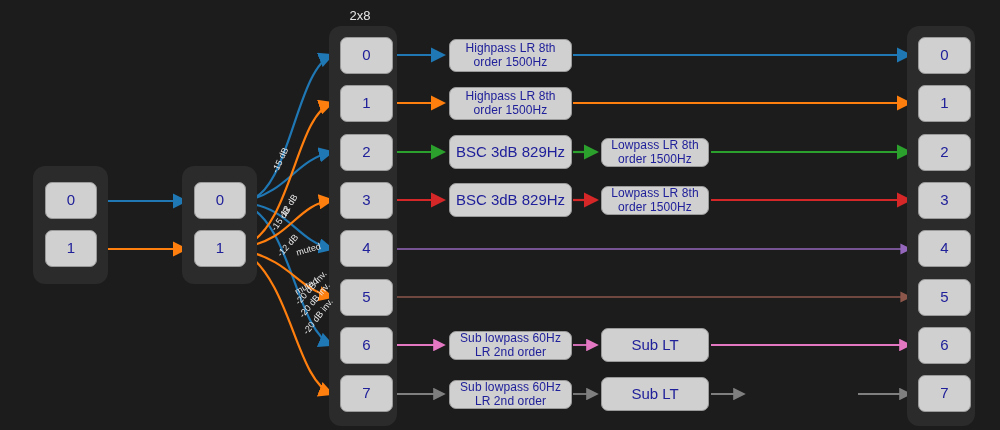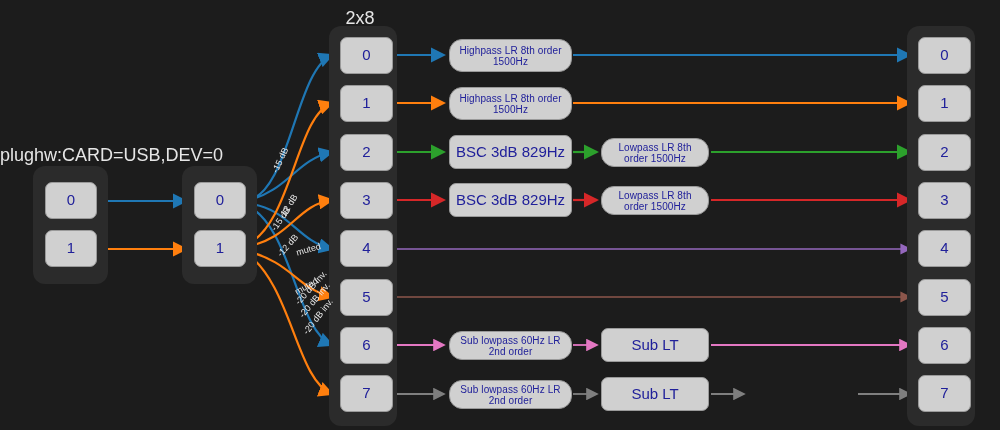--- a/index.html
+++ b/index.html
@@ -14,38 +14,38 @@
   svg.wires{position:absolute;left:0;top:0;width:1000px;height:430px;pointer-events:none;}
 
   .group{
     position:absolute;
     background:#2b2b2b;
     border-radius:12px;
   }
   .grouplabel{
     position:absolute;
     color:#e6e6e6;
-    font-size:18px;
+    font-size:13px;
     white-space:nowrap;
     text-align:center;
   }
 
   .node{
     position:absolute;
     background:#d0d0d0;
     border:1px solid #9a9a9a;
     border-radius:7px;
     color:#20209a;
     display:flex;align-items:center;justify-content:center;
     box-sizing:border-box;
     text-align:center;
     line-height:1.1;
   }
   .port{font-size:15px;}
-  .blk-sm{font-size:10px;letter-spacing:.1px;padding:0 6px;border-radius:13px;}
+  .blk-sm{font-size:12px;letter-spacing:.1px;padding:0 6px;}
   .blk-lg{font-size:15px;text-align:center;}
 
   .edgelabel{
     position:absolute;
     color:#e8e8e8;
     font-size:9px;
     white-space:nowrap;
     transform-origin:0 0;
   }
 </style>
@@ -116,21 +116,20 @@
     <path d="M393,345 L444,345" stroke="#e377c2" stroke-width="1.8" fill="none" marker-end="url(#a6)"></path>
     <path d="M573,345 L597,345" stroke="#e377c2" stroke-width="1.8" fill="none" marker-end="url(#a6)"></path>
     <path d="M711,345 L910,345" stroke="#e377c2" stroke-width="1.8" fill="none" marker-end="url(#a6)"></path>
 
     <path d="M393,394 L444,394" stroke="#7f7f7f" stroke-width="1.8" fill="none" marker-end="url(#a7)"></path>
     <path d="M573,394 L597,394" stroke="#7f7f7f" stroke-width="1.8" fill="none" marker-end="url(#a7)"></path>
     <path d="M711,394 L744,394" stroke="#7f7f7f" stroke-width="1.8" fill="none" marker-end="url(#a7)"></path>
     <path d="M858,394 L910,394" stroke="#7f7f7f" stroke-width="1.8" fill="none" marker-end="url(#a7)"></path>
   </svg>
 
-  <div class="grouplabel" style="left:0px;top:145px;width:222px;">plughw:CARD=USB,DEV=0</div>
   <div class="group" style="left:33px;top:166px;width:75px;height:118px;"></div>
   <div class="node port" style="left:45px;top:182px;width:52px;height:37px;">0</div>
   <div class="node port" style="left:45px;top:230px;width:52px;height:37px;">1</div>
 
   <div class="group" style="left:182px;top:166px;width:75px;height:118px;"></div>
   <div class="node port" style="left:194px;top:182px;width:52px;height:37px;">0</div>
   <div class="node port" style="left:194px;top:230px;width:52px;height:37px;">1</div>
 
   <div class="grouplabel" style="left:320px;top:8px;width:80px;">2x8</div>
   <div class="group" style="left:329px;top:26px;width:68px;height:400px;"></div>

